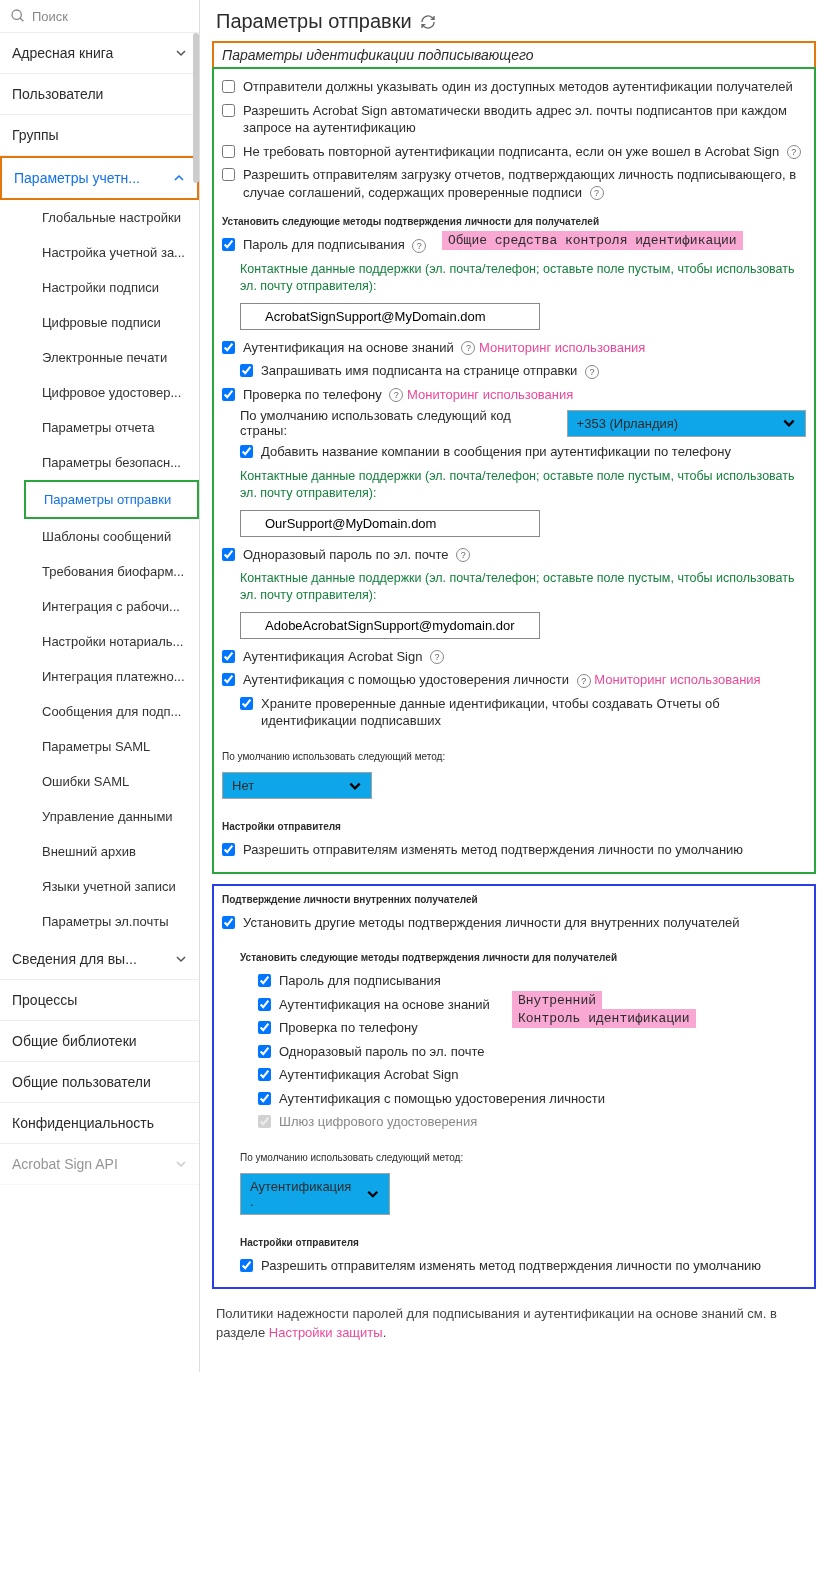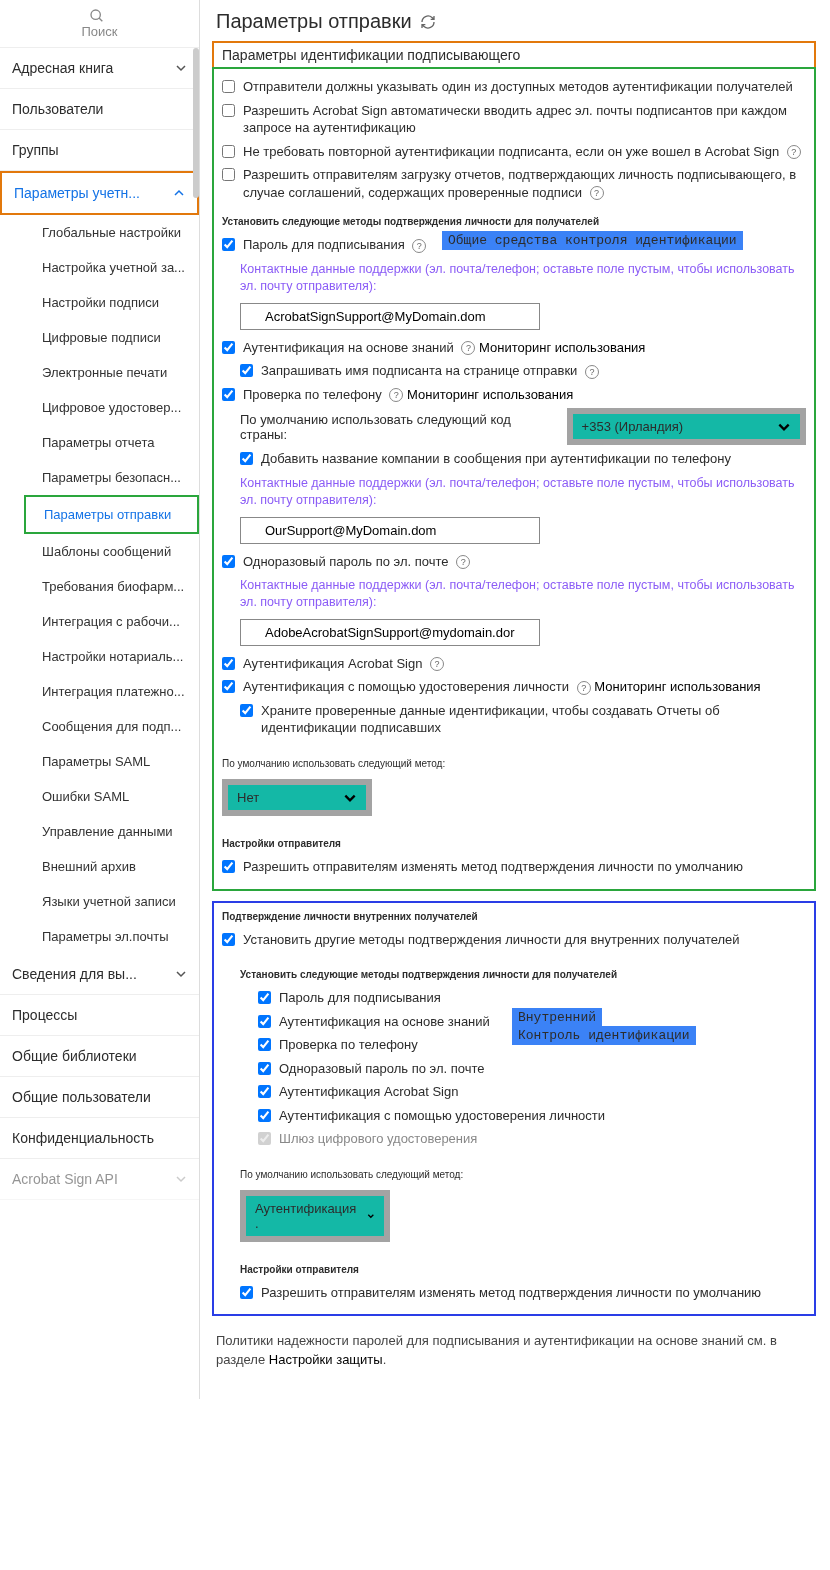--- a/index.html
+++ b/index.html
@@ -1,52 +1,52 @@
 <!DOCTYPE html>
 <html><head>
 <meta charset="utf-8">
 <style>
   * { box-sizing: border-box; margin: 0; padding: 0; }
   body { font-family: Arial, Helvetica, sans-serif; font-size: 13px; color: #2c2c2c; background: #fff; width: 830px; }
   .layout { display: flex; }
   .sidebar { width: 200px; flex-shrink: 0; border-right: 1px solid #ddd; background: #fff; }
-  .search-row { display: flex; align-items: center; padding: 8px 10px; color: #888; border-bottom: 1px solid #eee; flex-direction: column; }
+  .search-row { display: flex; align-items: center; padding: 8px 10px; color: #888; border-bottom: 1px solid #eee; }
   .search-row svg { margin-right: 6px; }
   .nav-item { display: flex; align-items: center; justify-content: space-between; padding: 12px 12px; border-bottom: 1px solid #eee; cursor: pointer; font-size: 14px; }
   .nav-item.sub { padding: 10px 12px 10px 18px; font-size: 13px; border-bottom: none; color: #333; margin-left: 24px; }
   .nav-item.highlight-orange { border: 2px solid #e2780c; color: #1473e6; font-weight: 500; }
   .nav-item.highlight-green { border: 2px solid #2aa63c; color: #1473e6; }
   .chev { width: 12px; height: 12px; display: inline-block; }
   .scrollbar-hint { position: absolute; right: 0; top: 0; width: 6px; height: 150px; background: #ccc; border-radius: 3px; }
   .nav-wrap { position: relative; }
 
   .main { flex: 1; padding: 10px 14px 30px 12px; }
   .page-title { display: flex; align-items: center; font-size: 20px; font-weight: 400; margin-bottom: 8px; margin-left: 4px; }
   .refresh-icon { margin-left: 8px; color: #666; }
 
   .section-outline { border: 2px solid transparent; padding: 6px 8px 10px 8px; }
-  .outline-orange { border: 2px solid #e2780c; padding: 4px 8px; font-weight: 500; font-size: 14px; }
+  .outline-orange { border: 2px solid #e2780c; padding: 4px 8px; font-weight: 500; font-size: 14px; font-style: italic; }
   .outline-green { border: 2px solid #2aa63c; margin-top: -2px; }
   .outline-blue { border: 2px solid #2a3ee6; margin-top: 10px; }
 
   .chk-row { display: flex; align-items: flex-start; padding: 3px 0; }
   .chk-row input[type=checkbox] { margin-right: 8px; margin-top: 2px; flex-shrink: 0; }
   .chk-row .lbl { flex: 1; line-height: 1.35; }
   .help-icon { display: inline-flex; align-items: center; justify-content: center; width: 14px; height: 14px; border: 1px solid #888; border-radius: 50%; font-size: 9px; color: #666; margin-left: 4px; vertical-align: middle; }
-  .link { color: #000000; cursor: pointer; margin-top: 40px; }
+  .link { color: #ec4899; cursor: pointer; margin-top: 40px; }
 
   .sub-heading { font-weight: 600; font-size: 10px; margin: 12px 0 6px 0; }
   .indent1 { padding-left: 18px; }
   .indent2 { padding-left: 36px; }
-  .small-note { color: #8b5cf6; font-size: 12.5px; line-height: 1.35; margin: 4px 0; }
+  .small-note { color: #15803d; font-size: 12.5px; line-height: 1.35; margin: 4px 0; }
   .text-input { border: 1px solid #888; padding: 5px 24px; font-size: 13px; width: 300px; margin: 4px 2px 6px 0; }
-  .select-box { border: 6px solid #a3a3a3; padding: 5px 9px; font-size: 13px; display: inline-flex; align-items: center; justify-content: space-between; background: #14b8a6; cursor: pointer; }
+  .select-box { border: 1px solid #a3a3a3; padding: 5px 9px; font-size: 13px; display: inline-flex; align-items: center; justify-content: space-between; background: #0ea5e9; cursor: pointer; }
   .select-box.w240 { width: 240px; margin-left: 6px; }
   .select-box.w150 { width: 150px; margin-top: 4px; gap: 11px; }
-  .overlay-label { position: absolute; background: #3b82f6; font-family: "Courier New", monospace; font-size: 13px; padding: 2px 6px; white-space: nowrap; }
+  .overlay-label { position: absolute; background: #f9a8d4; font-family: "Courier New", monospace; font-size: 13px; padding: 2px 6px; white-space: nowrap; }
 
   .footer-note { font-size: 13px; color: #444; margin-top: 16px; line-height: 1.4; padding: 0 4px; }
 </style>
 </head>
 <body>
 
 <div class="layout">
 
   <div class="sidebar">
     <div class="search-row">

